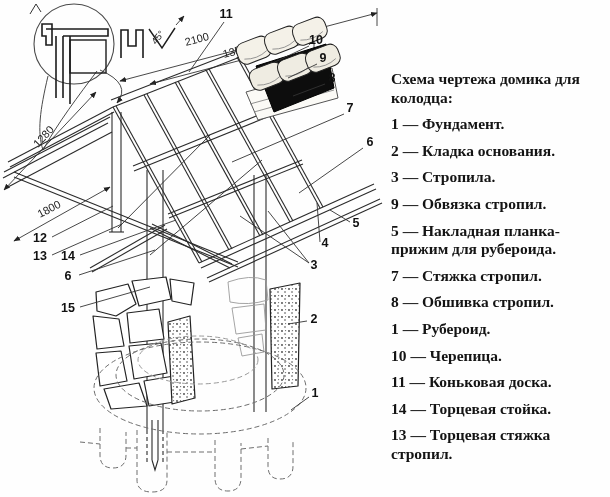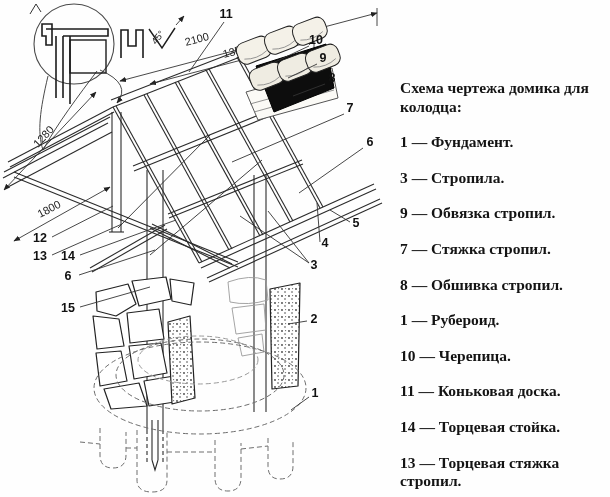--- a/index.html
+++ b/index.html
@@ -1,21 +1,21 @@
 <!DOCTYPE html>
 <html><head>
 <meta charset="utf-8">
 <style>
   html,body{margin:0;padding:0;background:#fff;}
   .stage{position:relative;width:610px;height:497px;background:#fefefe;overflow:hidden;
          font-family:"Liberation Sans",sans-serif;}
   .legend{position:absolute;left:383px;top:62px;width:224px;color:#141414;
           font-family:"Liberation Serif","DejaVu Serif",serif;font-weight:700;
           font-size:15.5px;line-height:18.6px;}
-  .legend p{margin:17px;padding:0;}
+  .legend p{margin:8px;padding:0;}
   svg text{font-family:"Liberation Sans",sans-serif;}
   .dimtxt{font-size:11px;fill:#222;}
   .lbl{font-size:12.5px;font-weight:700;fill:#111;}
   .angtxt{font-size:9.5px;fill:#222;}
 </style>
 </head>
 <body>
 
 <div class="stage">
 
@@ -248,22 +248,24 @@
       <text class="lbl" x="40" y="260">13</text>
       <text class="lbl" x="68" y="260">14</text>
       <text class="lbl" x="68" y="280">6</text>
       <text class="lbl" x="68" y="312">15</text>
     </g>
   </svg>
 
   <div class="legend">
     <p>Схема чертежа домика для колодца:</p>
     <p>1 — Фундамент.</p>
+    <p>2 — Кладка основания.</p>
     <p>3 — Стропила.</p>
     <p>9 — Обвязка стропил.</p>
+    <p>5 — Накладная планка-прижим для рубероида.</p>
     <p>7 — Стяжка стропил.</p>
     <p>8 — Обшивка стропил.</p>
     <p>1 — Рубероид.</p>
     <p>10 — Черепица.</p>
     <p>11 — Коньковая доска.</p>
     <p>14 — Торцевая стойка.</p>
     <p>13 — Торцевая стяжка стропил.</p>
   </div>
 
 </div>

